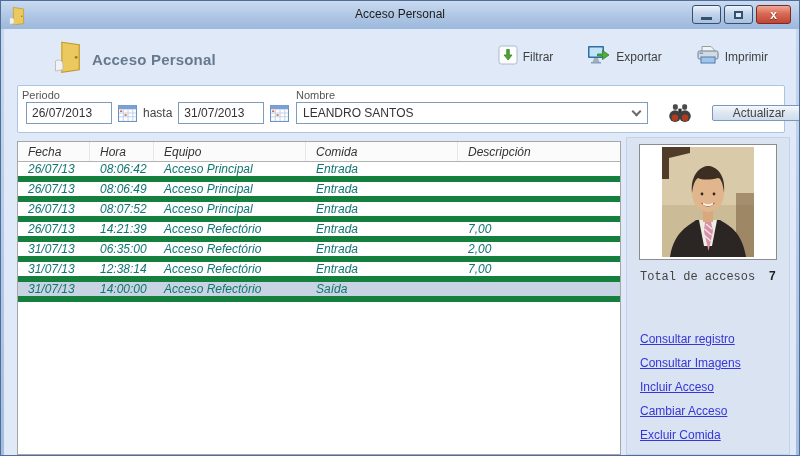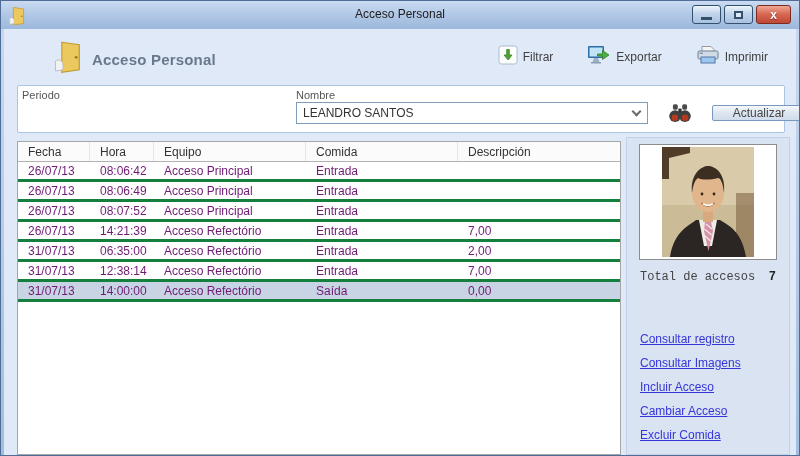--- a/index.html
+++ b/index.html
@@ -48,28 +48,28 @@
           padding:0 7px 0 6px; cursor:pointer; }
   .combo-text{ font-size:12px; color:#333; }
   .caret{ width:7px; height:7px; border-right:2px solid #6a6a6a; border-bottom:2px solid #6a6a6a;
           transform:rotate(45deg); margin-top:-4px; }
   .binoc-btn{ width:24px; height:20px; border:none; background:none; cursor:pointer; padding:0;}
   .btn-actualizar{ width:94px; height:16px; border:1px solid #7898c0; border-radius:2px;
                    background:linear-gradient(#f6f9fc,#dfe8f2 45%,#cfdceb); font-size:12px;
                    color:#444; cursor:pointer; font-family:"Liberation Sans",sans-serif; }
   
   .table{ position:absolute; left:13px; top:112px; width:604px; bottom:0;
-          background:#fff; border:1px solid #a6a6a6; }
+          background:#fff; border:1px solid #a6a6a6;font-style:italic; }
   .trow{ display:grid; grid-template-columns:72px 64px 152px 152px 1fr; height:20px;
          align-items:center; font-size:12px; }
   .thead{ background:#fbfbfb; border-bottom:1px solid #b2b2b2; color:#333; }
   .thead .tcell{ border-right:1px solid #e6e6e6; height:100%; display:flex; align-items:center; }
   .thead .tcell:last-child{ border-right:none; }
   .tcell{ padding-left:10px; white-space:nowrap; overflow:hidden; }
-  .tbody .trow{ border-bottom:3px solid #15803d; color:#701a75; cursor:default; }
+  .tbody .trow{ border-bottom:6px solid #15803d; color:#0f766e; cursor:default; }
   .tbody .trow.selected{ background:#c8d4e4; }
   
   .sidebar{ position:absolute; left:622px; top:108px; width:164px; bottom:0;
             background:#d9e3f2; border:1px solid #c2d1e8; }
   .photo-frame{ position:absolute; left:12px; top:6px; width:138px; height:116px;
                 background:#fff; border:1px solid #8c8c8c; display:flex;
                 align-items:center; justify-content:center; }
   .stats{ position:absolute; left:0; right:0; top:126px;font-family:Liberation Mono, monospace; }
   .stat{ display:flex; justify-content:space-between; padding:0 13px; height:25px;
          align-items:center; font-size:12px; color:#444; }
@@ -150,20 +150,43 @@
           </span>
           <span>Imprimir</span>
         </div>
       </div>
     </div>
 
     <div class="filter-panel">
       <span class="flabel lab-periodo">Periodo</span>
       <span class="flabel lab-nombre">Nombre</span>
 
+      <div class="frow row-periodo">
+        <input class="dinput" value="26/07/2013" style="">
+        <button class="cal-btn">
+          <svg viewBox="0 0 18 17" width="19" height="18">
+            <rect x="0.5" y="1.5" width="17" height="15" fill="#fff" stroke="#6a8fc0"></rect>
+            <rect x="0.5" y="1.5" width="17" height="3.5" fill="#7ba0d4"></rect>
+            <path d="M5 5 V16 M9.5 5 V16 M14 5 V16 M1 8.5 H17 M1 12 H17" stroke="#c3d3ea" fill="none"></path>
+            <rect x="2" y="6" width="2" height="1.6" fill="#d86a2a"></rect>
+            <rect x="6.2" y="9.6" width="2" height="1.6" fill="#d86a2a"></rect>
+          </svg>
+        </button>
+        <span class="hasta">hasta</span>
+        <input class="dinput" value="31/07/2013" style="">
+        <button class="cal-btn">
+          <svg viewBox="0 0 18 17" width="19" height="18">
+            <rect x="0.5" y="1.5" width="17" height="15" fill="#fff" stroke="#6a8fc0"></rect>
+            <rect x="0.5" y="1.5" width="17" height="3.5" fill="#7ba0d4"></rect>
+            <path d="M5 5 V16 M9.5 5 V16 M14 5 V16 M1 8.5 H17 M1 12 H17" stroke="#c3d3ea" fill="none"></path>
+            <rect x="2" y="6" width="2" height="1.6" fill="#d86a2a"></rect>
+            <rect x="6.2" y="9.6" width="2" height="1.6" fill="#d86a2a"></rect>
+          </svg>
+        </button>
+      </div>
 
       <div class="frow row-nombre">
         <div class="combo">
           <span class="combo-text">LEANDRO SANTOS</span>
           <span class="caret"></span>
         </div>
         <button class="binoc-btn">
           <svg viewBox="0 0 22 18" width="24" height="20">
             <rect x="4.5" y="1" width="4.5" height="5" rx="1.6" fill="#4a4a4a"></rect>
             <rect x="13" y="1" width="4.5" height="5" rx="1.6" fill="#4a4a4a"></rect>
@@ -234,21 +257,20 @@
             <div class="tcell">Acceso Refectório</div>
             <div class="tcell">Entrada</div>
             <div class="tcell">7,00</div>
           </div>
 
           <div class="trow selected">
             <div class="tcell">31/07/13</div>
             <div class="tcell">14:00:00</div>
             <div class="tcell">Acceso Refectório</div>
             <div class="tcell">Saída</div>
-            <div class="tcell">0,00</div>
           </div>
         </div>
     </div>
 
     <div class="sidebar">
       <div class="photo-frame">
         <svg viewBox="0 0 92 110" width="92" height="110">
           <rect width="92" height="110" fill="#d9cbaa"></rect>
           <rect y="58" width="92" height="52" fill="#cbbb96"></rect>
           <path d="M0 0 h28 v6 L7 11 V32 H0 Z" fill="#503c28"></path>

